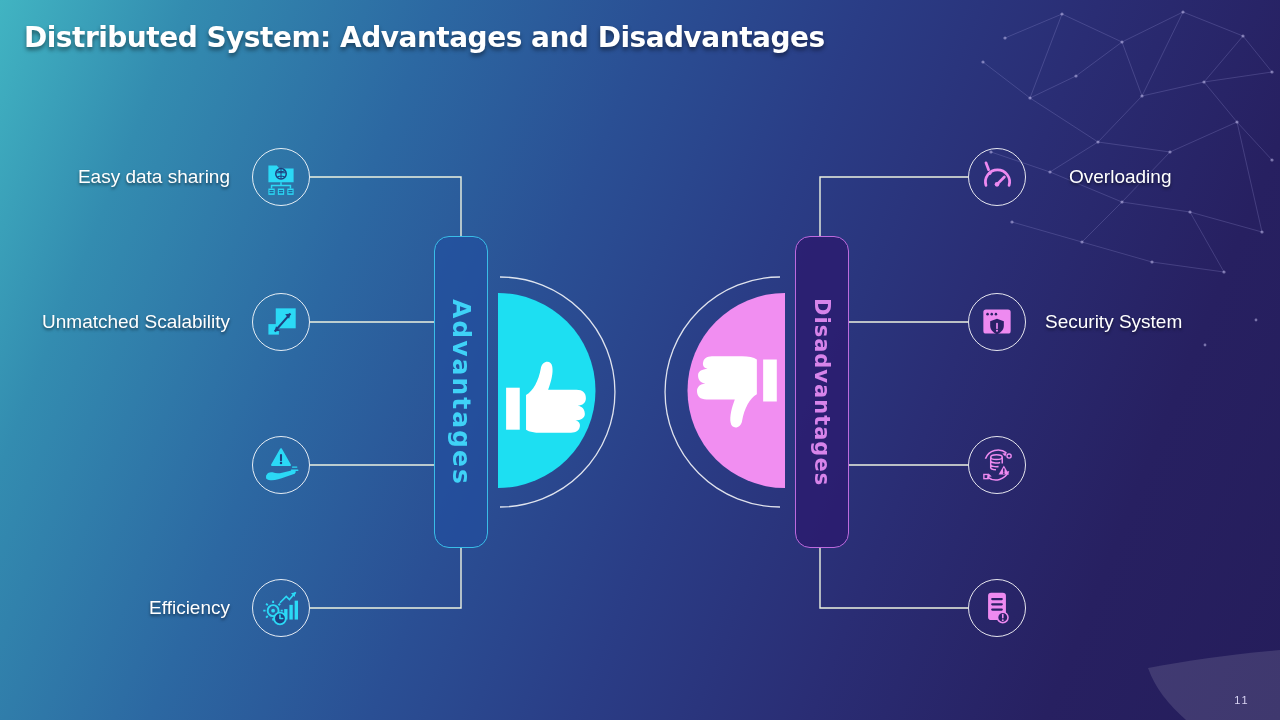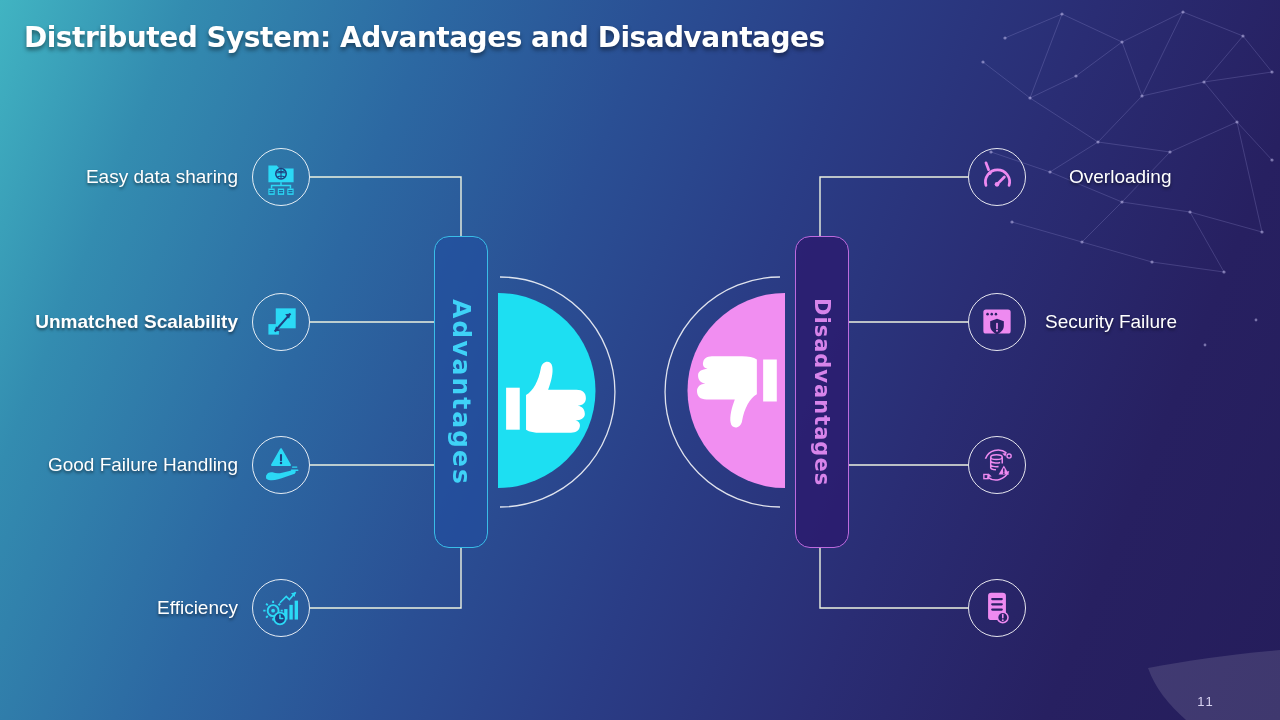--- a/index.html
+++ b/index.html
@@ -11,41 +11,41 @@
   .abs{position:absolute;}
   #title{
     left:24px;top:21px;width:1200px;
     font-family:"DejaVu Sans",sans-serif;font-weight:bold;font-size:28px;
     color:#ffffff;text-shadow:0 3px 4px rgba(0,0,0,.45);letter-spacing:-.5px;
   }
   .item-label{
     height:26px;line-height:26px;font-size:19px;color:#ffffff;
     text-shadow:0 2px 3px rgba(0,0,0,.5);white-space:nowrap;
   }
-  .label-left{left:20px;width:218px;text-align:right;}
+  .label-left{left:12px;width:218px;text-align:right;}
   .label-right{left:1045px;width:235px;text-align:left;}
   .icon-circle{
     width:58px;height:58px;box-sizing:border-box;border-radius:50%;
     border:1.6px solid rgba(255,255,255,.88);
     display:flex;align-items:center;justify-content:center;
   }
   .pill{
     width:54px;height:312px;top:236px;box-sizing:border-box;border-radius:15px;
     display:flex;align-items:center;justify-content:center;z-index:3;
   }
   .pill .vtext{
     writing-mode:vertical-rl;text-orientation:mixed;
     font-family:"DejaVu Sans",sans-serif;font-weight:bold;
   }
   #adv-pill{left:434px;background:rgba(33,78,160,.62);border:1.6px solid #39bde8;}
   #adv-pill .vtext{color:#3fd2f7;font-size:25px;letter-spacing:2px;}
   #dis-pill{left:795px;background:rgba(44,26,110,.78);border:1.6px solid #bd6ade;}
   #dis-pill .vtext{color:#d784ea;font-size:21px;letter-spacing:1px;}
   #page-num{
-    left:1186px;top:694px;width:40px;text-align:center;font-size:13px;
+    left:1222px;top:694px;width:40px;text-align:center;font-size:11px;
     letter-spacing:2px;color:#d9d4f2;z-index:5;
   }
   svg{display:block;}
   .layer{left:0;top:0;pointer-events:none;}
 </style>
 </head>
 <body>
 
 <div id="slide">
 
@@ -117,22 +117,21 @@
   <div id="title" class="abs">Distributed System: Advantages and Disadvantages</div>
 
   <div id="adv-pill" class="abs pill">
     <span class="vtext">Advantages</span>
   </div>
   <div id="dis-pill" class="abs pill">
     <span class="vtext">Disadvantages</span>
   </div>
 
   <div class="abs item-label label-left" style="top:164px;">Easy data sharing</div>
-  <div class="abs item-label label-left" style="top:309px;font-weight:bold;">Unmatched Scalability</div>
-  <div class="abs item-label label-left" style="top:452px;">Good Failure Handling</div>
+  <div class="abs item-label label-left" style="top:309px;">Unmatched Scalability</div>
   <div class="abs item-label label-left" style="top:595px;">Efficiency</div>
 
   <div class="abs icon-circle" style="left:252px;top:148px;">
     <svg width="42" height="42" viewBox="0 0 40 40">
       <path d="M8,9 h8 l2.5,3 H32 v13 H8 Z" fill="#2bd9f6"></path>
       <circle cx="20" cy="17" r="5" fill="#2bd9f6" stroke="#1e4080" stroke-width="1.4"></circle>
       <path d="M15.5,16 h9 M20,12.3 v9.4 M16.5,14 q3.5,2 7,0 M16.5,20 q3.5,-2 7,0" stroke="#1e4080" stroke-width="1" fill="none"></path>
       <path d="M20,25 v3 M11,31 v-3 h18 v3 M11,28 v3" stroke="#2bd9f6" stroke-width="1.4" fill="none"></path>
       <g fill="#2bd9f6">
         <rect x="8" y="31" width="6" height="6"></rect>
@@ -174,21 +173,21 @@
         <circle cx="12.5" cy="22.5" r="5.2"></circle>
         <path d="M12.5,15.3 v-2.2 M12.5,29.7 v2.2 M5.3,22.5 h-2.2 M19.7,22.5 h2 M7.4,17.4 l-1.6,-1.6 M17.6,17.4 l1.6,-1.6 M7.4,27.6 l-1.6,1.6"></path>
       </g>
       <circle cx="12.5" cy="22.5" r="1.8" fill="#2bd9f6"></circle>
       <circle cx="19" cy="30" r="5.6" fill="#1e4080" stroke="#2bd9f6" stroke-width="1.8"></circle>
       <path d="M19,30 v-3.2 M19,30 h2.6" stroke="#2bd9f6" stroke-width="1.5" stroke-linecap="round"></path>
     </svg>
   </div>
 
   <div class="abs item-label label-right" style="top:164px;margin-left:24px;">Overloading</div>
-  <div class="abs item-label label-right" style="top:309px;">Security Failure</div>
+  <div class="abs item-label label-right" style="top:309px;">Security System</div>
 
   <div class="abs icon-circle" style="left:968px;top:148px;">
     <svg width="42" height="42" viewBox="0 0 40 40">
       <path d="M9.5,28 A11.5,11.5 0 1 1 31.5,28" stroke="#ee8af0" stroke-width="2.6" fill="none" stroke-linecap="round"></path>
       <line x1="20" y1="27" x2="27" y2="20" stroke="#ee8af0" stroke-width="2.6" stroke-linecap="round"></line>
       <circle cx="20" cy="27" r="2.2" fill="#ee8af0"></circle>
       <path d="M9.5,6.5 L12,13" stroke="#ee8af0" stroke-width="2.6" stroke-linecap="round"></path>
       <circle cx="13.2" cy="16.5" r="1.5" fill="#ee8af0"></circle>
     </svg>
   </div>

